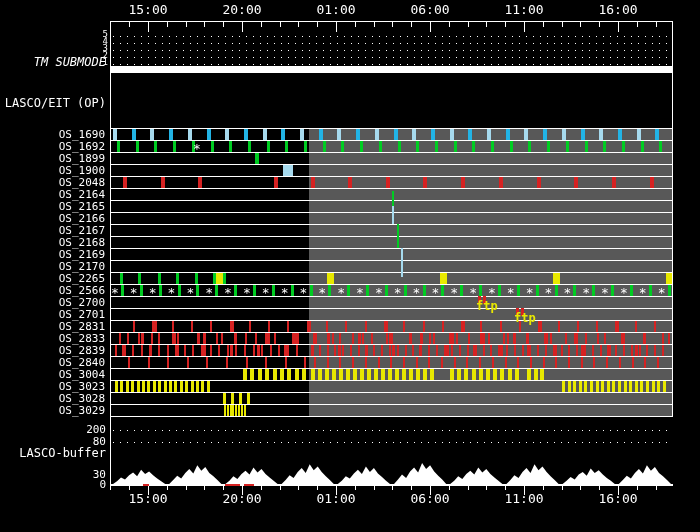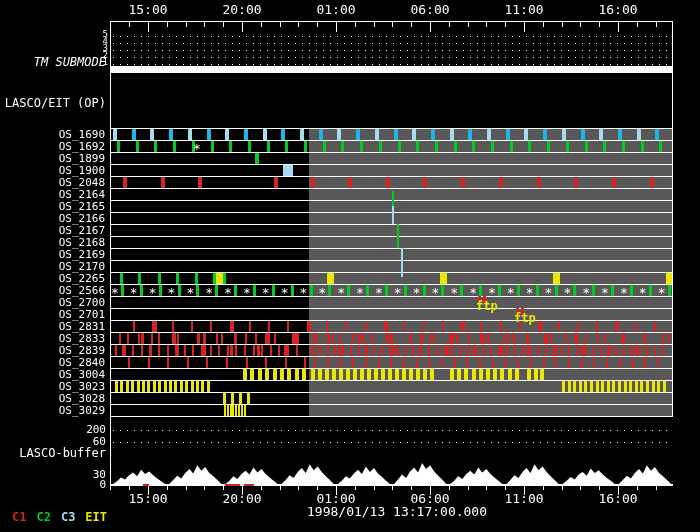--- a/index.html
+++ b/index.html
@@ -15,22 +15,20 @@
   .legend span{font-size:12px;margin-right:10px;font-weight:bold;}
 </style>
 </head>
 <body>
 
 <div class="screen">
   <div class="lbl leftlbl" style="top:55px;font-style:italic;">TM SUBMODE</div>
   <div class="lbl leftlbl" style="top:96px;">LASCO/EIT (OP)</div>
   <div class="lbl leftlbl" style="top:446px;">LASCO-buffer</div>
   <div id="plot"></div>
-  <div class="lbl legend" id="legend" style="left:12px;top:506px;"><span style="color: rgb(214, 34, 34);">C1</span><span style="color: rgb(0, 204, 34);">C2</span><span style="color: rgb(166, 218, 238);">C3</span><span style="color: rgb(232, 232, 0);">EIT</span></div>
-  <div class="lbl" style="left:307px;top:504px;font-size:13px;">1998/01/13 13:17:00.000</div>
 <div style="position: absolute; left: 309px; top: 128px; width: 363px; height: 289px; background: rgb(88, 88, 88);"></div>
     <div style="position: absolute; left: 110px; top: 21px; width: 563px; height: 1px; background: rgb(255, 255, 255);"></div>
     <div style="position: absolute; left: 110.4px; top: 22px; width: 1px; height: 5px; background: rgb(255, 255, 255);"></div>
     <div style="position: absolute; left: 110.4px; top: 486px; width: 1px; height: 4px; background: rgb(255, 255, 255);"></div>
     <div style="position: absolute; left: 129.2px; top: 22px; width: 1px; height: 5px; background: rgb(255, 255, 255);"></div>
     <div style="position: absolute; left: 129.2px; top: 486px; width: 1px; height: 4px; background: rgb(255, 255, 255);"></div>
     <div style="position: absolute; left: 148px; top: 22px; width: 1px; height: 10px; background: rgb(255, 255, 255);"></div>
     <div style="position: absolute; left: 148px; top: 486px; width: 1px; height: 9px; background: rgb(255, 255, 255);"></div>
     <div class="axis-toplabel" style="position: absolute; left: 148px; top: 2px;">15:00</div>
     <div class="axis-botlabel" style="position: absolute; left: 148px; top: 491px;">15:00</div>
@@ -631,21 +629,21 @@
     <div style="position: absolute; left: 392px; top: 206px; width: 2px; height: 18px; background: rgb(166, 218, 238);"></div>
     <div style="position: absolute; left: 397px; top: 224px; width: 2px; height: 24px; background: rgb(0, 204, 34);"></div>
     <div style="position: absolute; left: 401px; top: 248px; width: 2px; height: 29px; background: rgb(166, 218, 238);"></div>
     <div style="position: absolute; left: 478px; top: 296px; width: 3px; height: 8px; background: rgb(214, 34, 34);"></div>
     <div style="position: absolute; left: 483px; top: 296px; width: 3px; height: 8px; background: rgb(214, 34, 34);"></div>
     <div style="position: absolute; left: 516px; top: 308px; width: 3px; height: 8px; background: rgb(214, 34, 34);"></div>
     <div style="position: absolute; left: 521px; top: 308px; width: 3px; height: 8px; background: rgb(214, 34, 34);"></div>
     <div style="position: absolute; left: 476px; top: 299px; color: rgb(232, 232, 0); font-size: 12px; font-weight: bold;">ftp</div>
     <div style="position: absolute; left: 514px; top: 311px; color: rgb(232, 232, 0); font-size: 12px; font-weight: bold;">ftp</div>
     <div class="bufylbl" style="position: absolute; top: 424px;">200</div>
-    <div class="bufylbl" style="position: absolute; top: 436px;">60</div>
+    <div class="bufylbl" style="position: absolute; top: 436px;">80</div>
     <div class="bufylbl" style="position: absolute; top: 469px;">30</div>
     <div class="bufylbl" style="position: absolute; top: 479px;">0</div>
     <div class="dotline" style="position: absolute; left: 113px; top: 430px; width: 557px;"></div>
     <div class="dotline" style="position: absolute; left: 113px; top: 442px; width: 557px;"></div>
     <svg width="562" height="68" style="position: absolute; left: 110px; top: 418px;">
       <polygon points="3,66 3.0,66.0 7.0,63.3 11.0,59.4 15.0,61.6 19.1,57.2 23.1,54.5 27.1,58.3 31.1,51.7 35.1,56.1 39.1,53.4 43.1,57.2 47.2,60.5 51.2,63.3 55.2,66.0 59.2,66.0 63.2,62.1 67.2,57.8 71.2,60.5 75.3,55.0 79.3,51.1 83.3,55.5 87.3,47.3 91.3,52.8 95.3,49.0 99.3,55.0 103.4,58.3 107.4,62.1 111.4,66.0 115.4,66.0 119.4,62.7 123.4,58.3 127.4,61.0 131.5,56.1 135.5,52.8 139.5,56.6 143.5,49.5 147.5,54.5 151.5,51.1 155.5,56.1 159.6,59.4 163.6,62.7 167.6,66.0 171.6,66.0 175.6,62.1 179.6,57.2 183.6,60.0 187.7,53.9 191.7,50.0 195.7,55.0 199.7,46.2 203.7,52.3 207.7,48.4 211.7,53.9 215.8,58.3 219.8,62.1 223.8,66.0 227.8,66.0 231.8,62.7 235.8,58.3 239.8,60.5 243.9,55.5 247.9,51.7 251.9,56.1 255.9,48.4 259.9,53.9 263.9,50.0 267.9,55.5 272.0,58.9 276.0,62.7 280.0,66.0 284.0,66.0 288.0,61.6 292.0,56.6 296.1,60.0 300.1,53.4 304.1,49.5 308.1,54.5 312.1,45.1 316.1,51.1 320.1,47.3 324.2,53.4 328.2,57.8 332.2,61.6 336.2,66.0 340.2,66.0 344.2,62.7 348.2,58.3 352.3,61.0 356.3,56.1 360.3,52.8 364.3,56.6 368.3,49.5 372.3,54.5 376.3,51.1 380.4,56.1 384.4,59.4 388.4,62.7 392.4,66.0 396.4,66.0 400.4,62.1 404.4,57.2 408.5,60.0 412.5,53.9 416.5,50.0 420.5,55.0 424.5,46.2 428.5,52.3 432.5,48.4 436.6,53.9 440.6,58.3 444.6,62.1 448.6,66.0 452.6,66.0 456.6,62.7 460.6,58.9 464.7,61.6 468.7,56.6 472.7,53.9 476.7,57.8 480.7,50.6 484.7,55.0 488.7,52.3 492.8,56.6 496.8,60.0 500.8,62.7 504.8,66.0 508.8,66.0 512.8,62.1 516.8,57.8 520.9,60.5 524.9,55.0 528.9,51.1 532.9,55.5 536.9,47.3 540.9,52.8 544.9,49.0 549.0,55.0 553.0,58.3 557.0,62.1 561.0,66.0 561,66" fill="#fff"></polygon>
     </svg>
     <div style="position: absolute; left: 110px; top: 484px; width: 563px; height: 2px; background: rgb(255, 255, 255);"></div>
     <div style="position: absolute; left: 143px; top: 484px; width: 6px; height: 2px; background: rgb(214, 34, 34);"></div>
     <div style="position: absolute; left: 225px; top: 484px; width: 15px; height: 2px; background: rgb(214, 34, 34);"></div>

